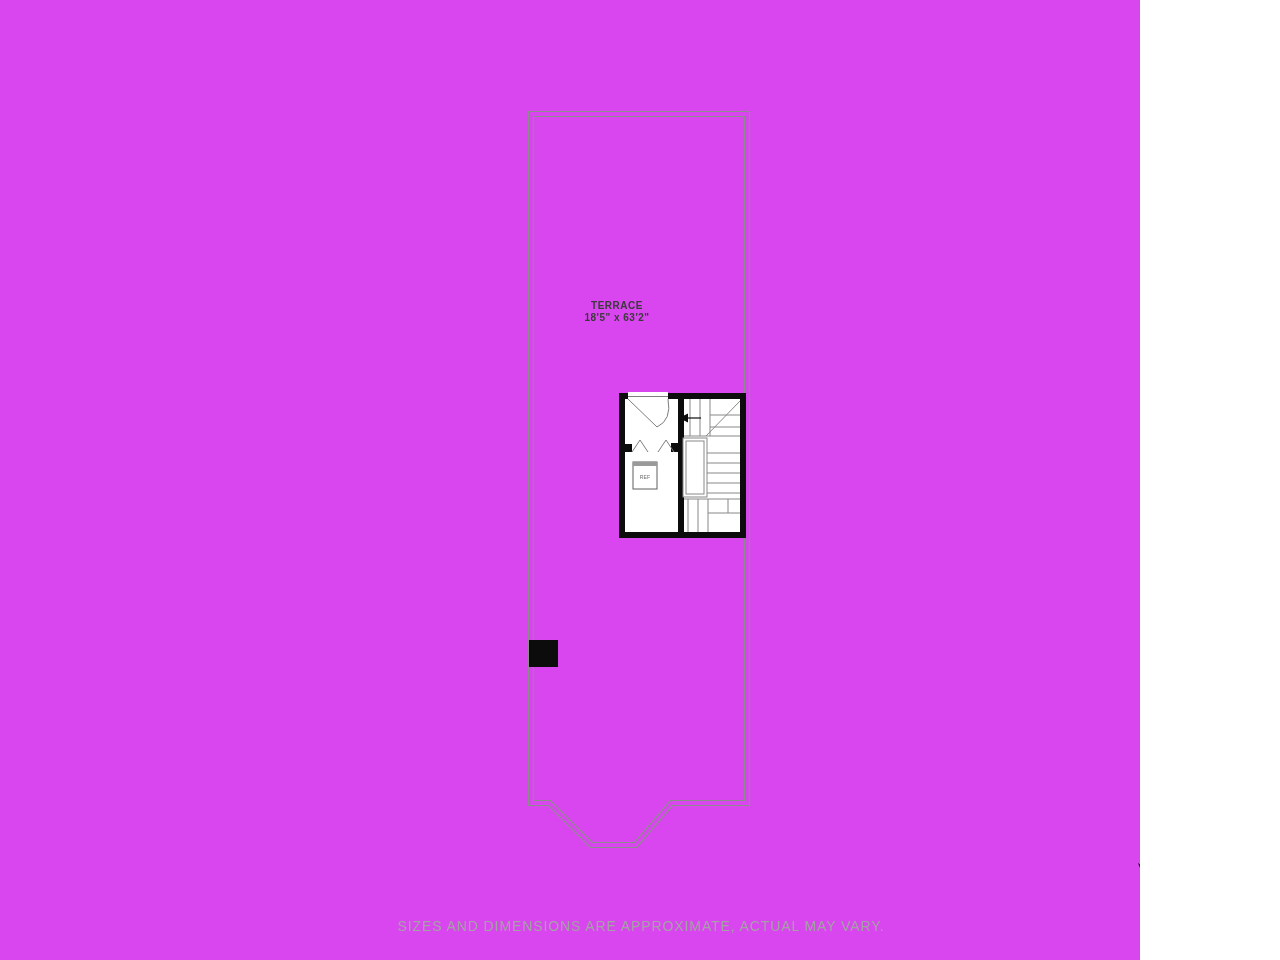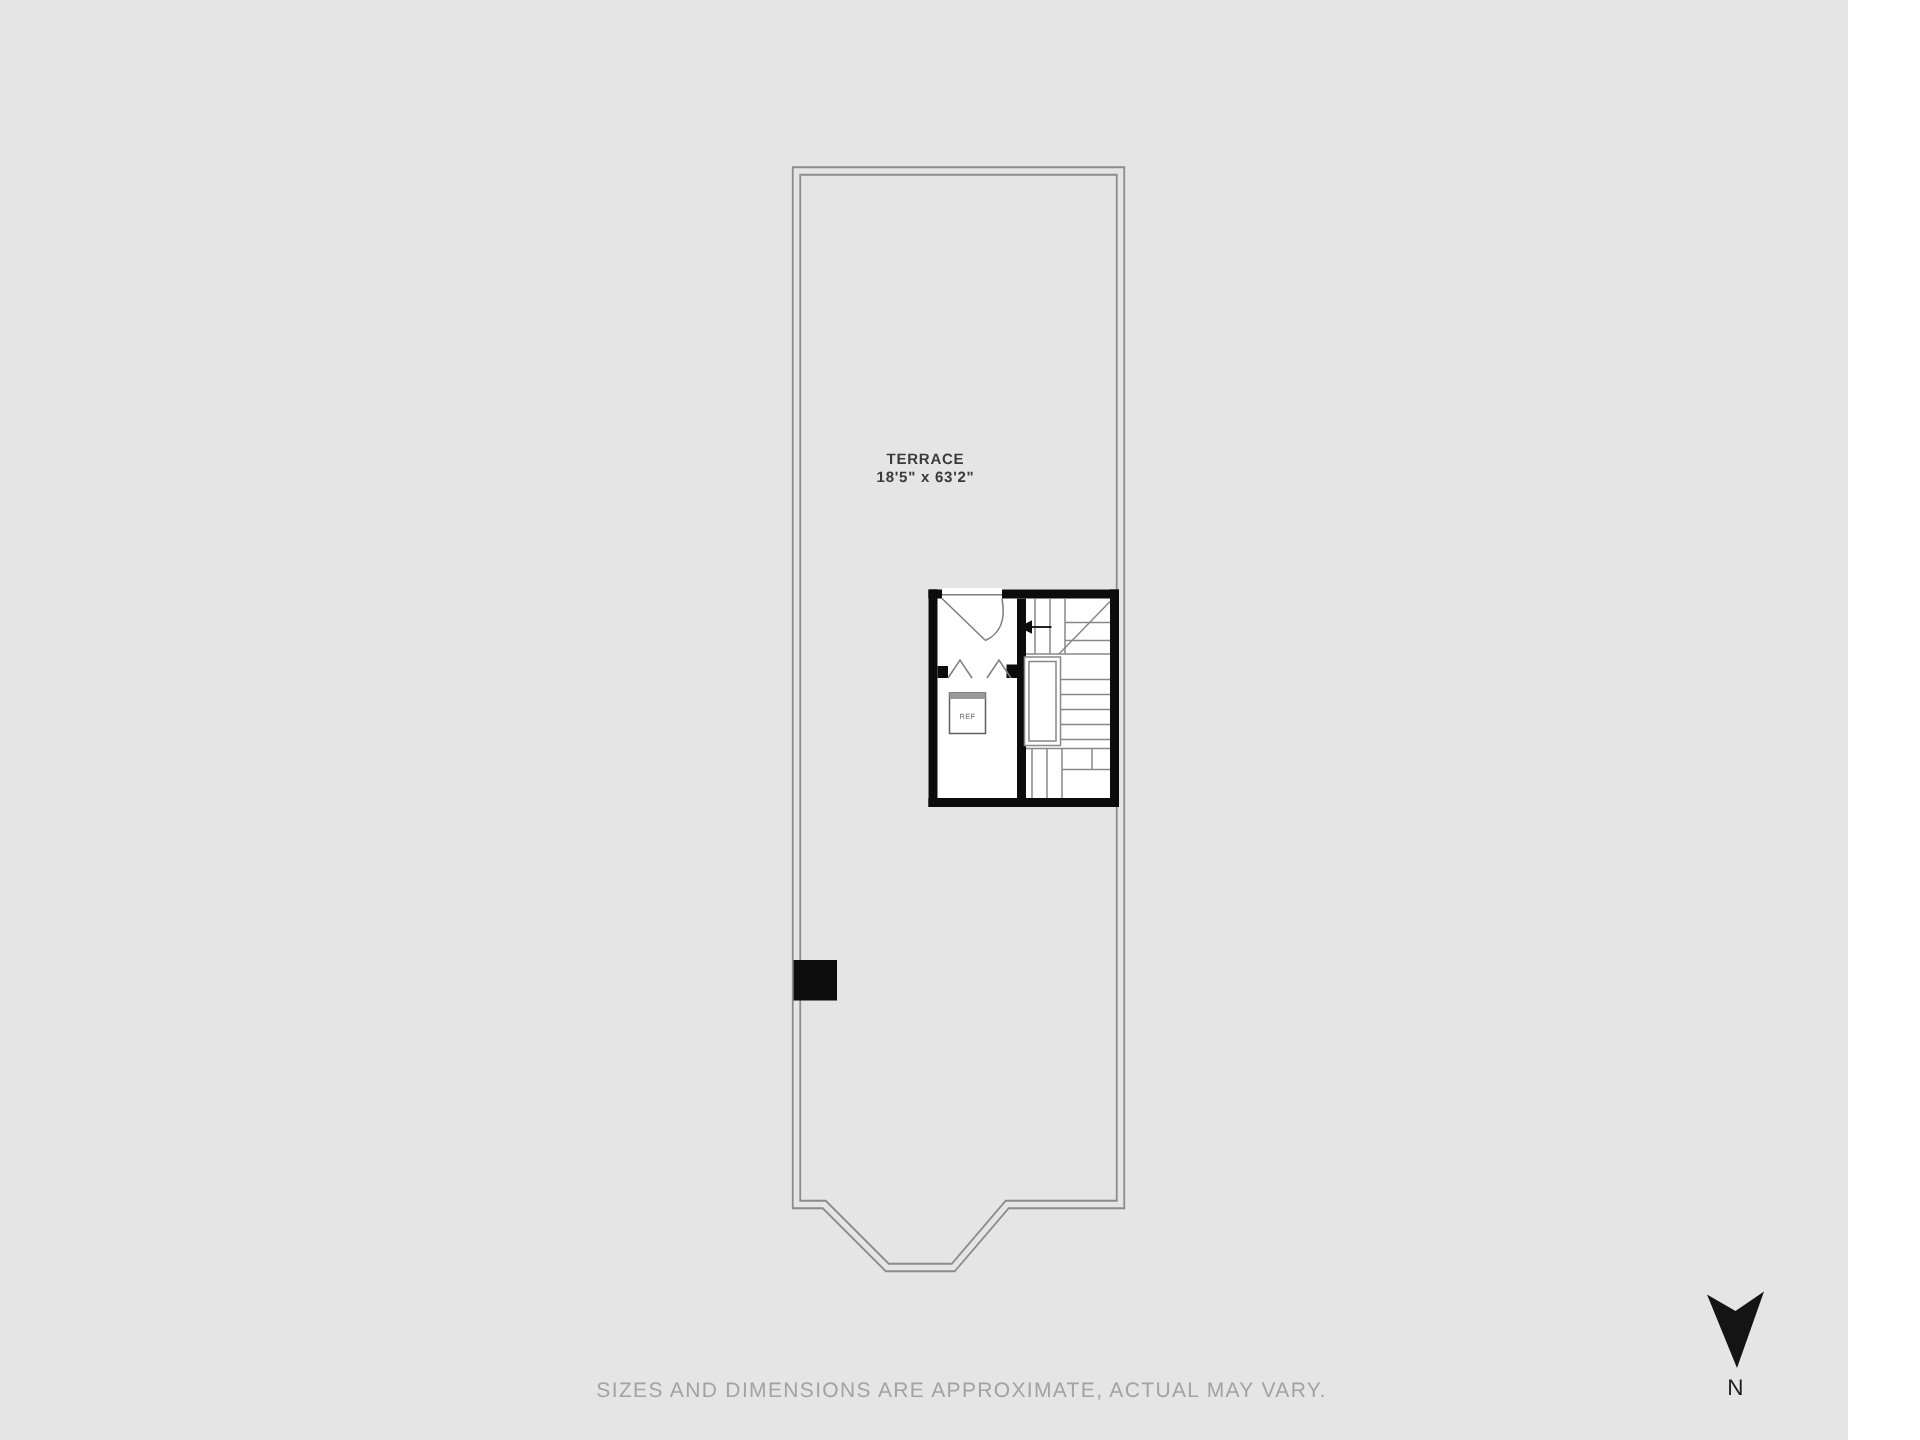--- a/index.html
+++ b/index.html
@@ -3,23 +3,23 @@
 <meta charset="utf-8">
 <style>
   html, body {
     margin: 0;
     padding: 0;
     background: #ffffff;
     font-family: "Liberation Sans", sans-serif;
   }
   .page {
     position: relative;
-    width: 1232px;
+    width: 1140px;
     height: 960px;
-    background: #e5e5e5;
+    background: #d946ef;
     overflow: hidden;
   }
   svg text {
     font-family: "Liberation Sans", sans-serif;
   }
   .room-label {
     font-size: 10px;
     font-weight: bold;
     fill: #3a3a3a;
     letter-spacing: 0.5px;

